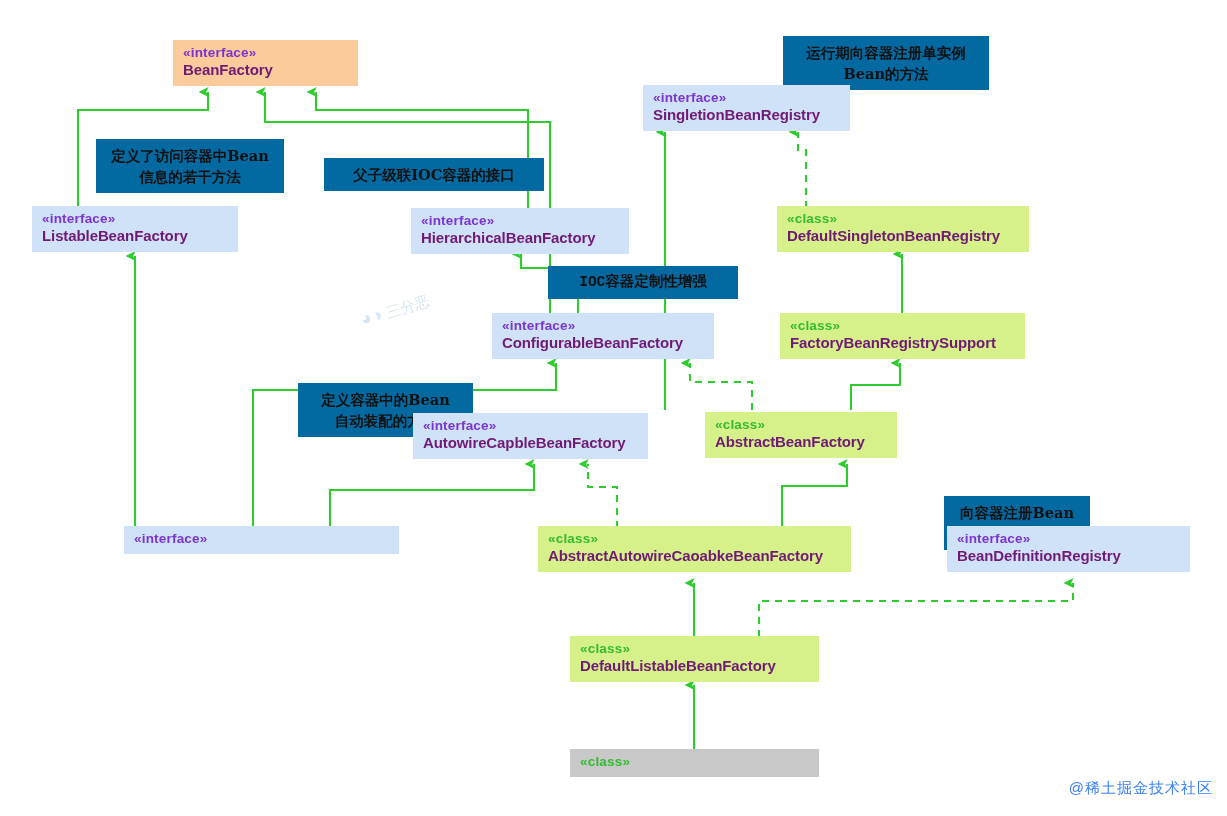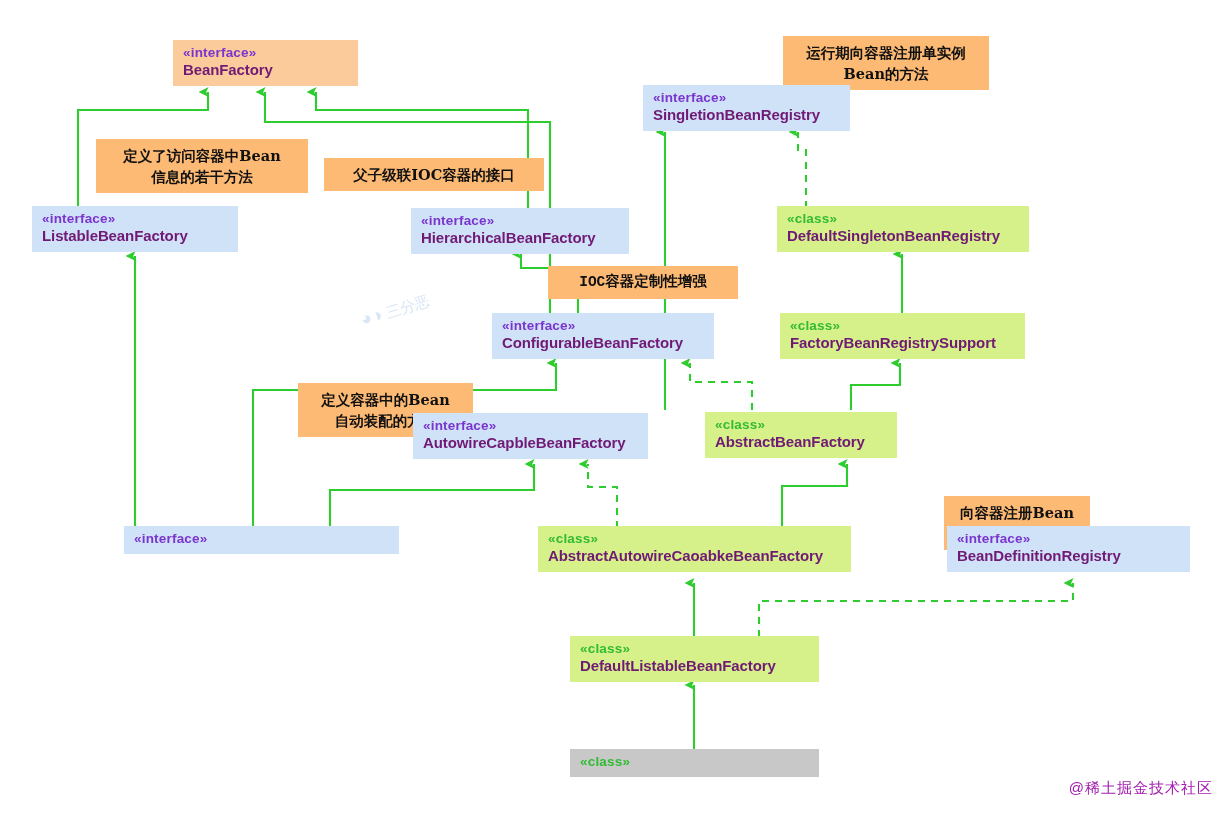--- a/index.html
+++ b/index.html
@@ -38,36 +38,36 @@
   .iface .stereo{color:#7b35cf;}
   .cls{background:#d6f08a;}
   .cls .stereo{color:#34bb34;}
   .root{background:#fbcb9c;}
   .root .stereo{color:#7b35cf;}
   .grey{background:#c8c8c8;}
   .grey .stereo{color:#34bb34;}
 
   .note{
     position:absolute;
-    background:#fdba74;
+    background:#0369a1;
     color:#111;
     font-family:"DejaVu Serif","Liberation Serif",serif;
     font-size:14.5px;
     font-weight:700;
     text-align:center;
     line-height:1.45;
     padding:6px 12px;
     box-sizing:border-box;
     z-index:2;
   }
 
   .wm-brand{
     position:absolute;
     right:14px;bottom:18px;
-    color:#a21caf;
+    color:#3b82f6;
     font-size:15px;
     letter-spacing:1px;
     z-index:4;
     margin-left:12px;
   }
   .wm-soft{
     position:absolute;
     left:362px;top:292px;
     width:120px;height:44px;
     color:#d8e6f5;
@@ -120,21 +120,21 @@
       <path d="M617,528 L617,487 L588,487 L588,464" stroke-dasharray="7,6" marker-end="url(#arw)"></path>
 
       <path d="M694,637 L694,583" marker-end="url(#arw)"></path>
 
       <path d="M759,637 L759,601 L1073,601 L1073,583" stroke-dasharray="7,6" marker-end="url(#arw)"></path>
 
       <path d="M694,750 L694,685" marker-end="url(#arw)"></path>
     </g>
   </svg>
 
-  <div class="note" style="left:96px;top:139px;width:212px;">
+  <div class="note" style="left:96px;top:139px;width:188px;">
     <div>定义了访问容器中Bean</div>
     <div>信息的若干方法</div>
   </div>
 
   <div class="note" style="left:324px;top:158px;width:220px;">
     <div>父子级联IOC容器的接口</div>
   </div>
 
   <div class="note" style="left:783px;top:36px;width:206px;">
     <div>运行期向容器注册单实例</div>

